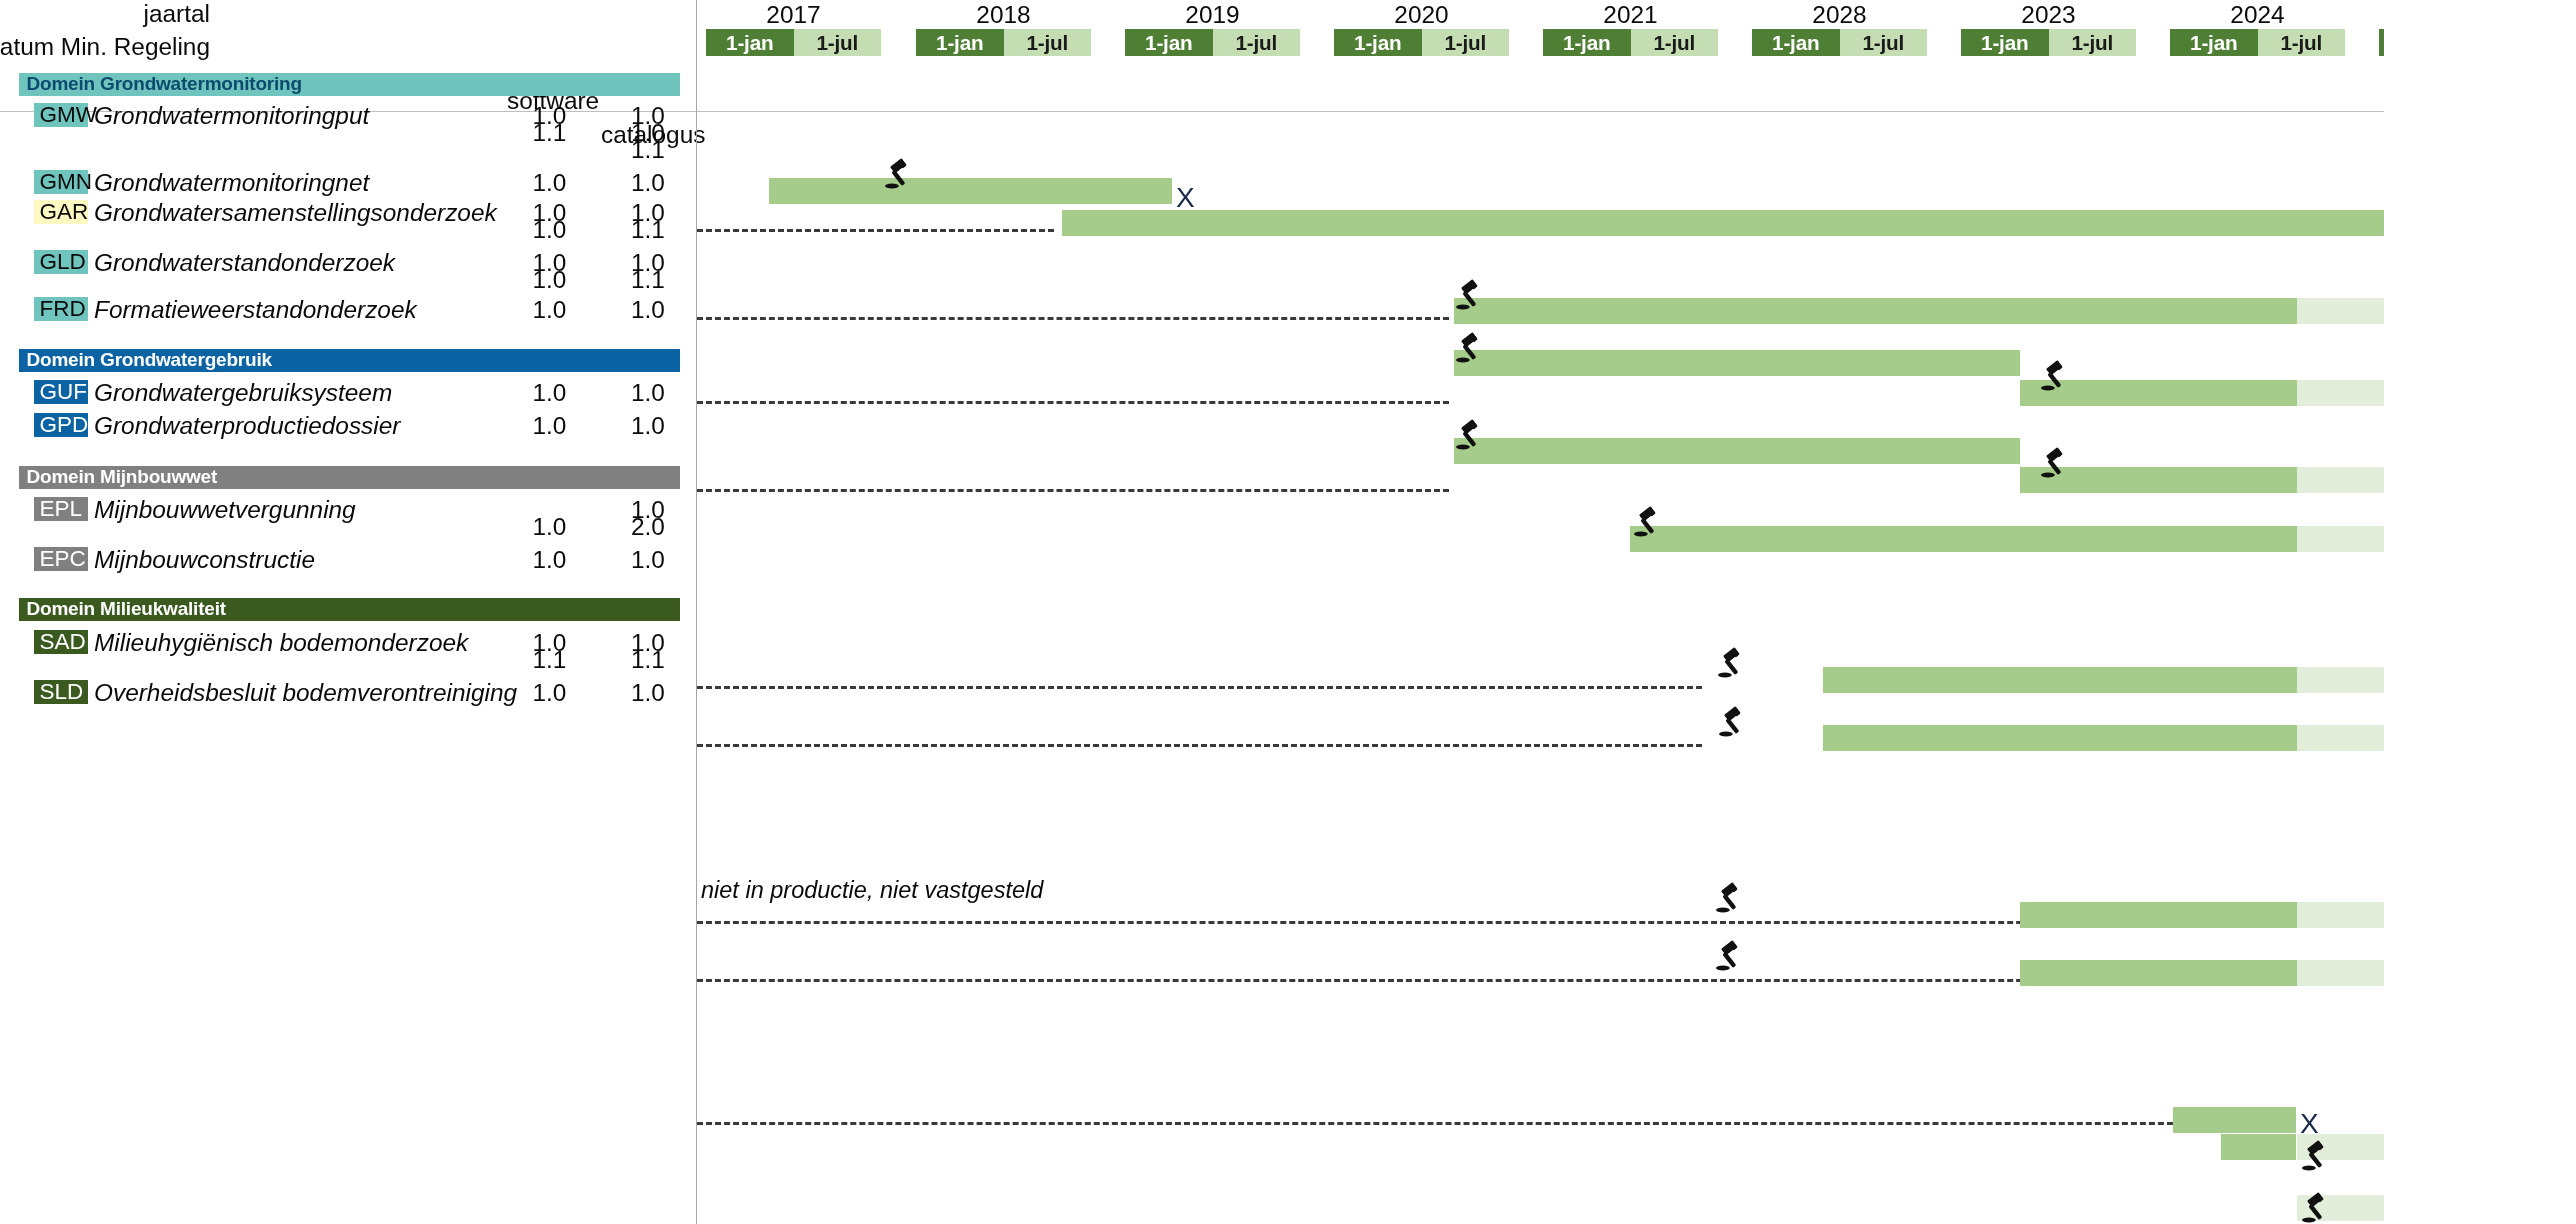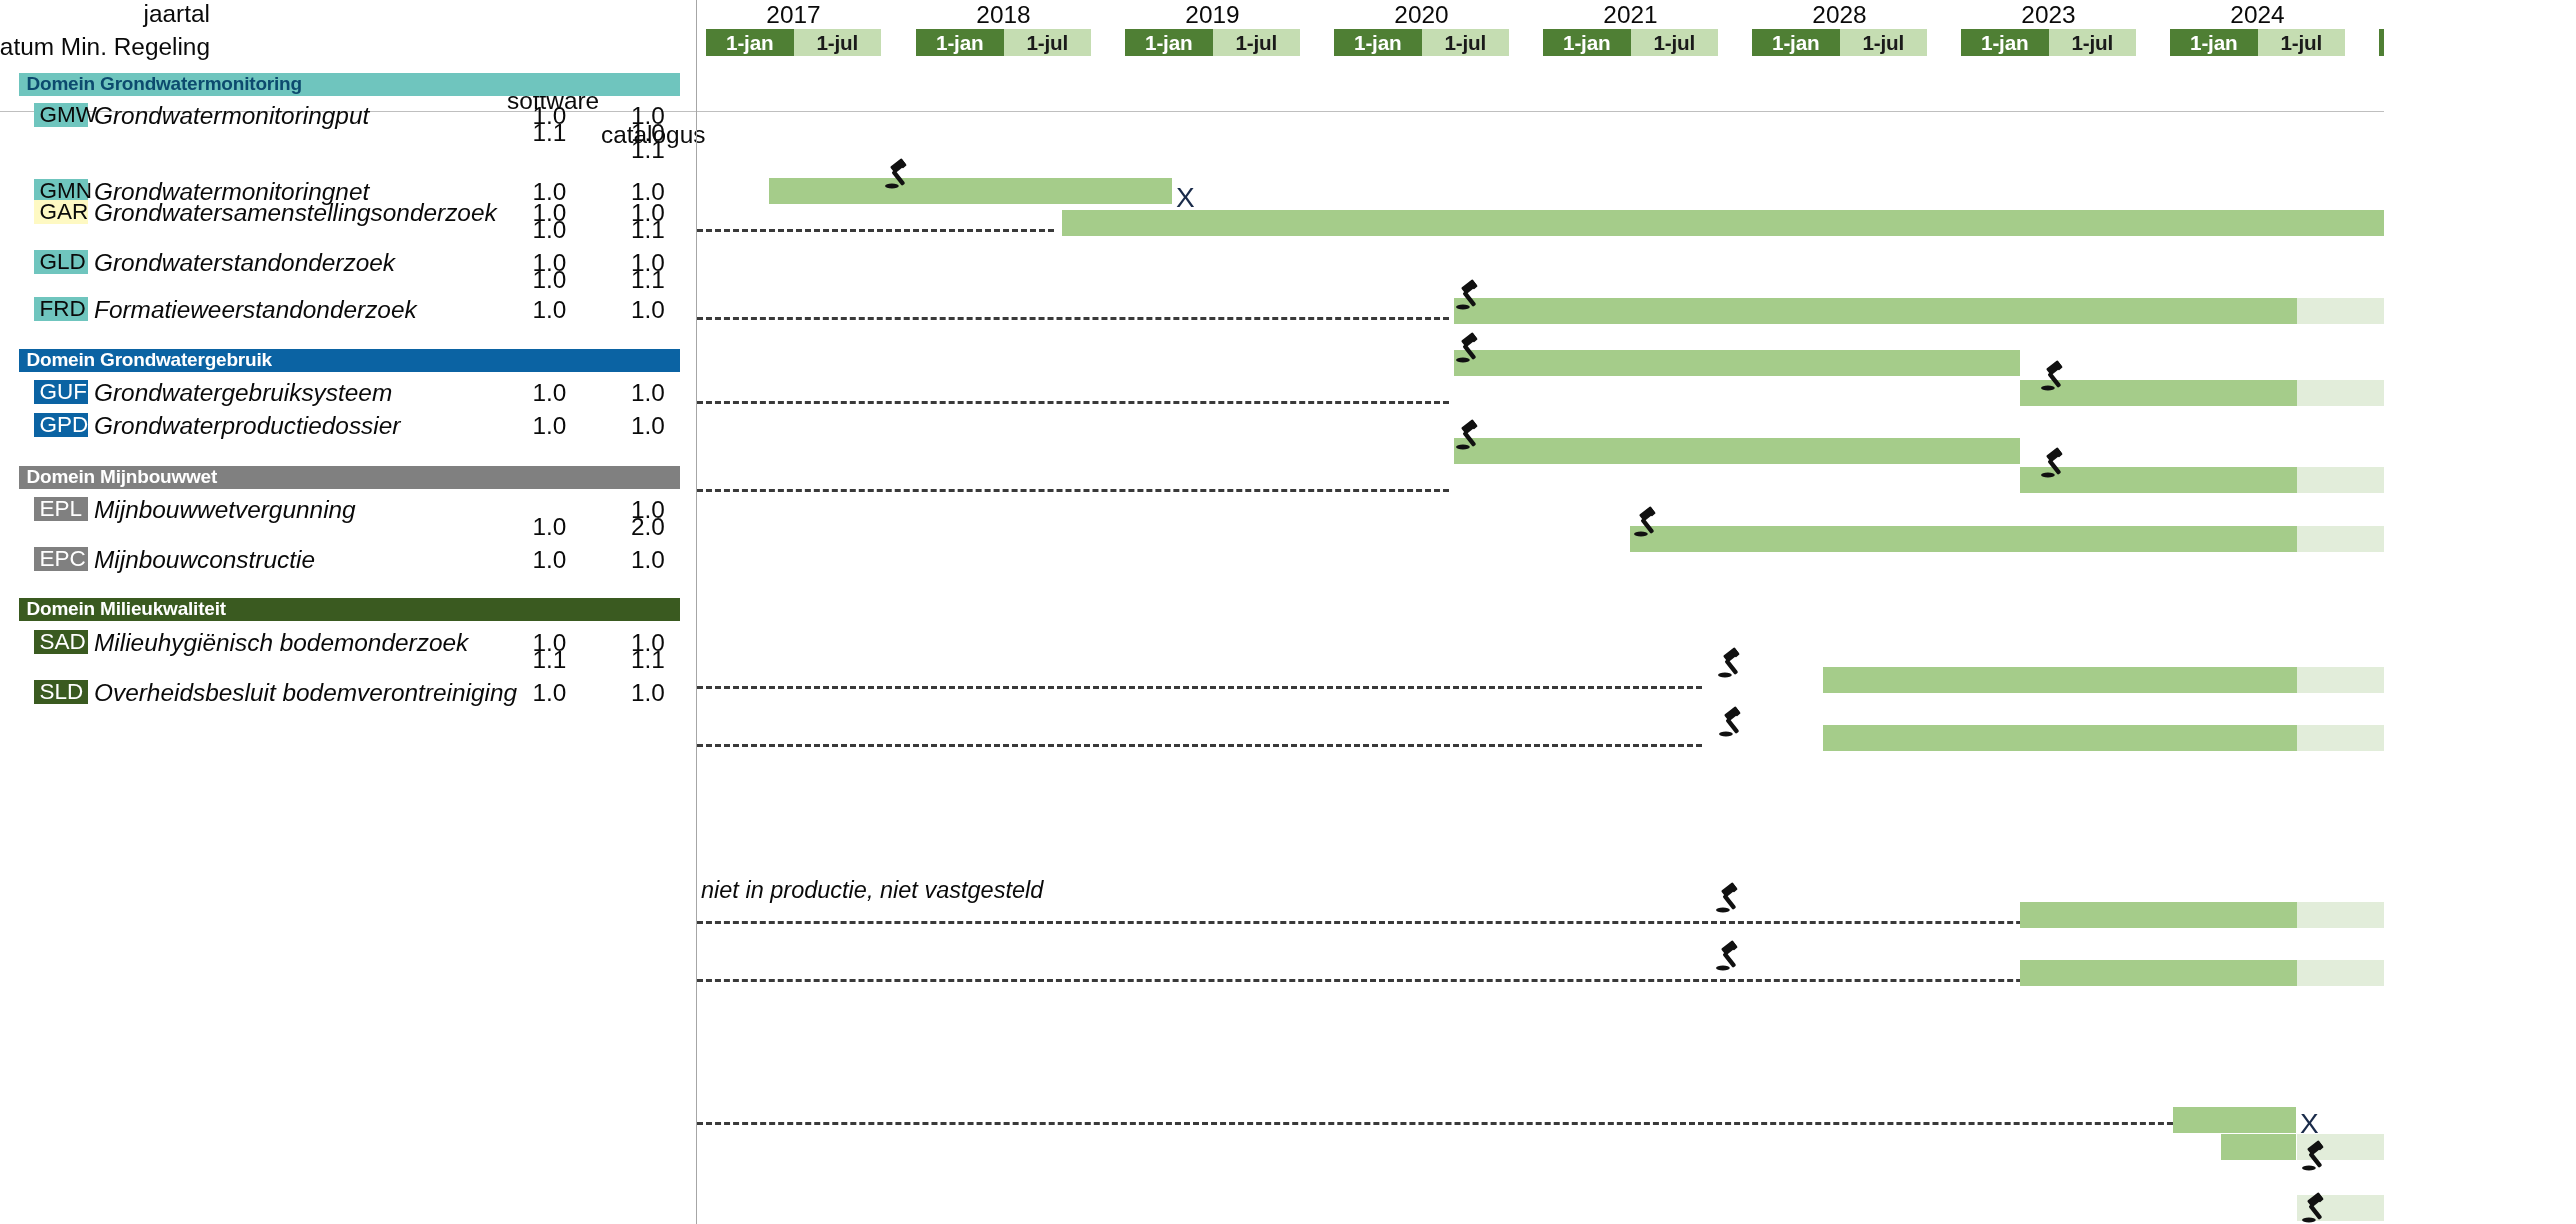--- a/index.html
+++ b/index.html
@@ -268,21 +268,21 @@
       <div class="obj-row" style="top:103px;">
         <div class="obj-code dark-text" style="background:#6FC5BE;">GMW</div>
         <div class="obj-name">Grondwatermonitoringput</div>
         <div class="ver-sw" style="top:0px;">1.0</div>
         <div class="ver-cat" style="top:0px;">1.0</div>
         <div class="ver-sw" style="top:17px;">1.1</div>
         <div class="ver-cat" style="top:17px;">1.0</div>
         <div class="ver-sw" style="top:34px;"></div>
         <div class="ver-cat" style="top:34px;">1.1</div>
       </div>
-      <div class="obj-row" style="top:179px;padding-left:28px;">
+      <div class="obj-row" style="top:170px;padding-left:28px;">
         <div class="obj-code dark-text" style="background:#6FC5BE;">GMN</div>
         <div class="obj-name">Grondwatermonitoringnet</div>
         <div class="ver-sw" style="top:0px;">1.0</div>
         <div class="ver-cat" style="top:0px;">1.0</div>
       </div>
       <div class="obj-row" style="top:200px;">
         <div class="obj-code dark-text" style="background:#fef9c3;">GAR</div>
         <div class="obj-name">Grondwatersamenstellingsonderzoek</div>
         <div class="ver-sw" style="top:0px;">1.0</div>
         <div class="ver-cat" style="top:0px;">1.0</div>

